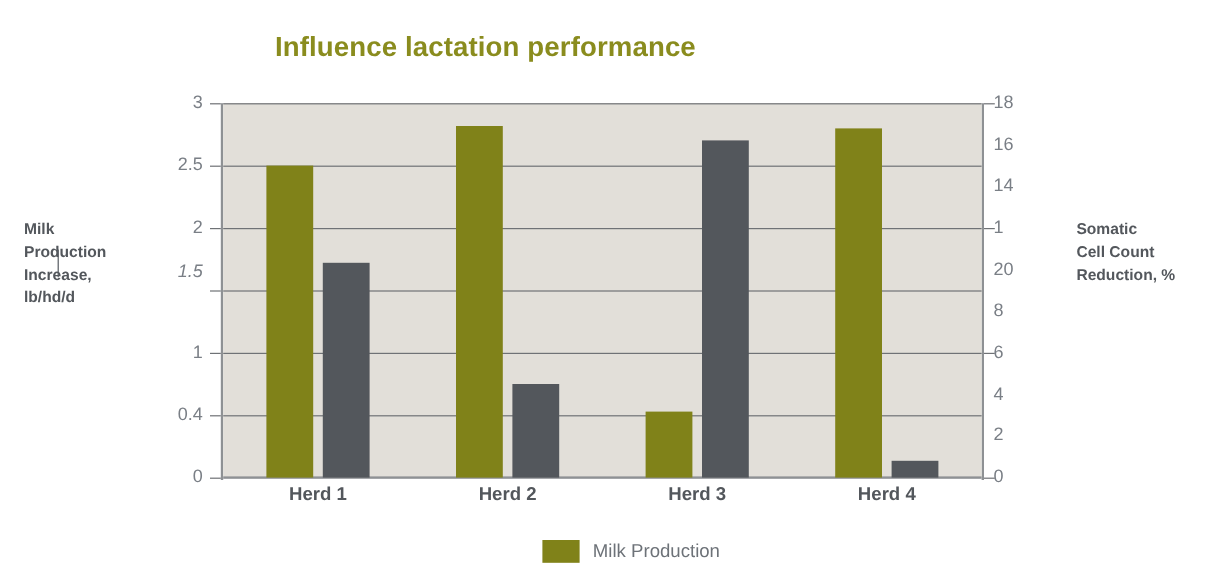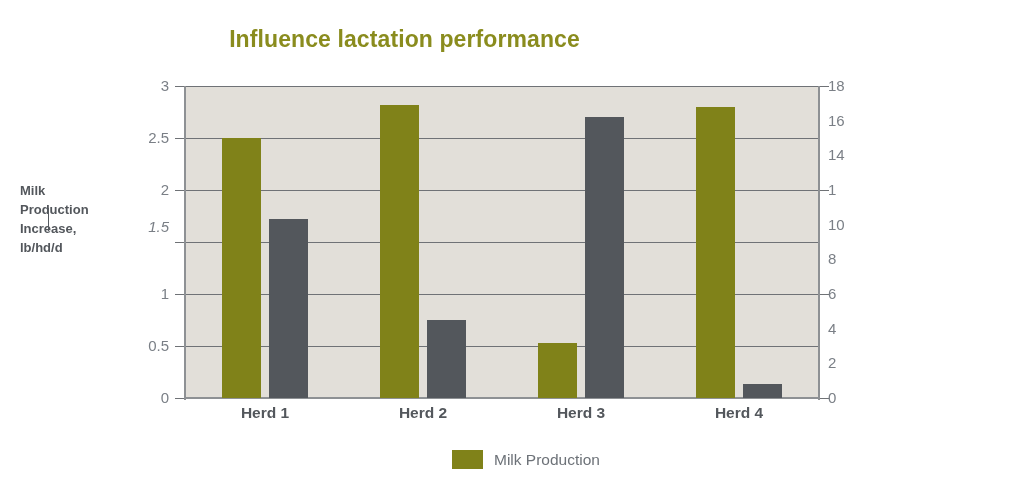--- a/index.html
+++ b/index.html
@@ -155,20 +155,23 @@
 <div id="chart-root">
 
   <div class="chart-title">Influence lactation performance</div>
 
   <div class="axis-title left">Milk
 Production
 Increase,
 lb/hd/d</div>
   <div class="caret"></div>
 
+  <div class="axis-title right">Somatic
+Cell Count
+Reduction, %</div>
 
   <div class="spine left"></div>
   <div class="spine right"></div>
 
   <div id="plot-area"></div>
 
   <div id="gridlines-layer">
       <div class="gridline baseline" style="position: absolute; left: 186px; width: 632px; top: 397px;"></div>
       <div class="gridline" style="position: absolute; left: 186px; width: 632px; top: 346px;"></div>
       <div class="gridline" style="position: absolute; left: 186px; width: 632px; top: 294px;"></div>
@@ -185,34 +188,34 @@
       <div class="tick left" style="top: 190px;"></div>
       <div class="tick left" style="top: 138px;"></div>
       <div class="tick left" style="top: 86px;"></div>
       <div class="tick right" style="top: 398px;"></div>
       <div class="tick right" style="top: 294px;"></div>
       <div class="tick right" style="top: 190px;"></div>
       <div class="tick right" style="top: 86px;"></div>
     </div>
   <div id="ytick-labels">
       <div class="tick-label left" style="top: 390px;">0</div>
-      <div class="tick-label left" style="top: 338px;">0.5</div>
+      <div class="tick-label left" style="top: 338px;">0.4</div>
       <div class="tick-label left" style="top: 286px;">1</div>
       <div class="tick-label left" style="top: 219px; font-style: italic;">1.5</div>
       <div class="tick-label left" style="top: 182px;">2</div>
       <div class="tick-label left" style="top: 130px;">2.5</div>
       <div class="tick-label left" style="top: 78px;">3</div>
     </div>
   <div id="y2tick-labels">
       <div class="tick-label right" style="top: 390px;">0</div>
       <div class="tick-label right" style="top: 355.333px;">2</div>
       <div class="tick-label right" style="top: 320.667px;">4</div>
       <div class="tick-label right" style="top: 286px;">6</div>
       <div class="tick-label right" style="top: 251.333px;">8</div>
-      <div class="tick-label right" style="top: 216.667px;">10</div>
+      <div class="tick-label right" style="top: 216.667px;">20</div>
       <div class="tick-label right" style="top: 182px;">1</div>
       <div class="tick-label right" style="top: 147.333px;">14</div>
       <div class="tick-label right" style="top: 112.667px;">16</div>
       <div class="tick-label right" style="top: 78px;">18</div>
     </div>
   <div id="bars-layer">
       <div class="bar milk" style="position: absolute; left: 222px; top: 138px; width: 39px; height: 260px; background: rgb(128, 130, 25);"></div>
       <div class="bar scc" style="position: absolute; left: 269px; top: 219.467px; width: 39px; height: 178.533px; background: rgb(83, 87, 92);"></div>
       <div class="bar milk" style="position: absolute; left: 380px; top: 104.72px; width: 39px; height: 293.28px; background: rgb(128, 130, 25);"></div>
       <div class="bar scc" style="position: absolute; left: 427px; top: 320px; width: 39px; height: 78px; background: rgb(83, 87, 92);"></div>

